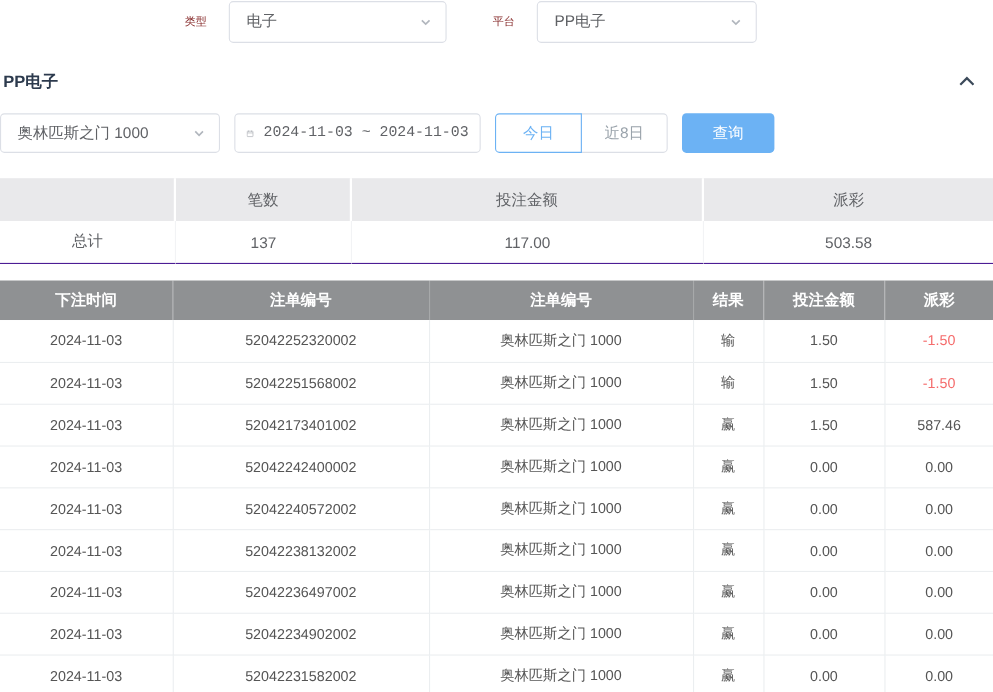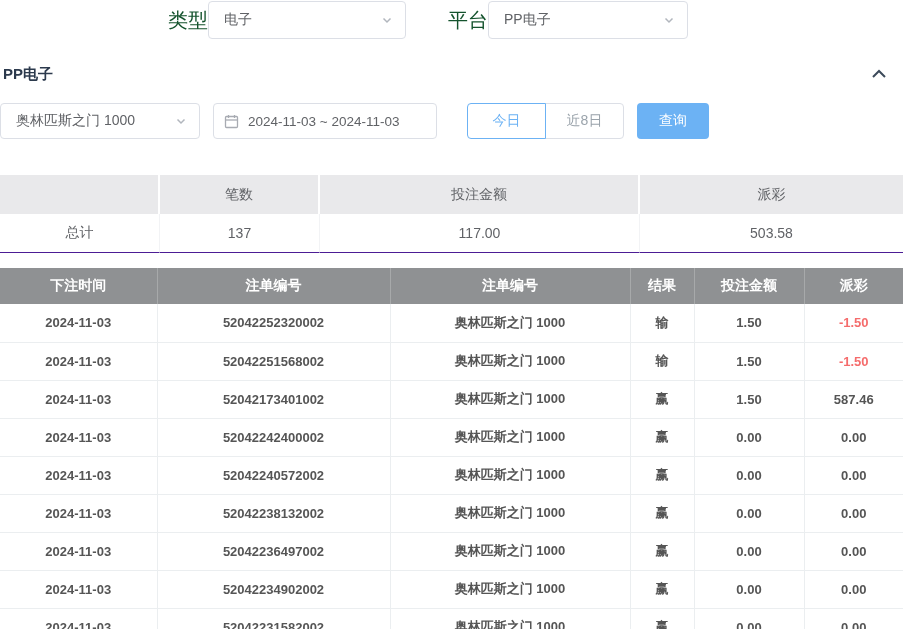--- a/index.html
+++ b/index.html
@@ -18,31 +18,31 @@
     --sum-bg: #e9e9eb;
   }
 
   
   .top-filters {
     display: flex;
     align-items: center;
     height: 40px;
     padding-left: 168px;
   }
-  .lbl { font-size: 20px; color: #14532d; white-space: nowrap; }
+  .lbl { font-size: 10px; color: #7f1d1d; white-space: nowrap; }
   .select {
     display: inline-flex;
     align-items: center;
     justify-content: space-between;
     border: 1px solid #dcdfe6;
     border-radius: 4px;
     background: #fff;
     height: 38px;
     padding: 0 12px 0 15px;
-    margin-left: 0;
+    margin-left: 20px;
     cursor: pointer;
     font-size: 14px;
     color: #606266;
   }
   .select.w-type { width: 198px; }
   .select.w-platform { width: 200px; }
   .lbl2 { margin-left: 42px; }
   .chev { flex: 0 0 auto; }
 
   
@@ -71,54 +71,55 @@
     border: 1px solid #dcdfe6;
     border-radius: 4px;
     height: 36px;
     width: 224px;
     padding: 0 10px;
     margin-left: 13px;
     font-size: 13.5px;
     color: #606266;
     cursor: pointer;
     white-space: nowrap;
-  }
-  .btn-group { display: inline-flex; margin-left: 30px; }
+    font-family: Liberation Mono, monospace;
+  }
+  .btn-group { display: inline-flex; margin-left: 13px; }
   .quick-btn {
     height: 36px;
     width: 79px;
     background: #fff;
     border: 1px solid #dcdfe6;
     color: #9aa3ab;
     font-size: 14px;
     font-family: inherit;
     cursor: pointer;
     margin-left: -1px;
     position: relative;
   }
   .quick-btn:first-child { border-radius: 4px 0 0 4px; margin-left: 0; }
   .quick-btn:last-child { border-radius: 0 4px 4px 0; }
   .quick-btn.active { color: var(--accent); border-color: var(--accent); z-index: 1; }
   .search-btn {
     height: 36px;
-    width: 72px;
+    width: 84px;
     margin-left: 13px;
     background: var(--accent);
     color: #fff;
     border: none;
     border-radius: 4px;
     font-size: 14px;
     font-family: inherit;
     cursor: pointer;
   }
 
   
   .summary-table {
     width: 903px;
-    margin-top: 36px;
+    margin-top: 23px;
     border-collapse: separate;
     border-spacing: 0;
     font-size: 14px;
     color: #606266;
     text-align: center;
     table-layout: fixed;
   }
   .sum-head th {
     background: var(--sum-bg);
     height: 39px;
@@ -151,21 +152,20 @@
     font-weight: bold;
     font-size: 14px;
     border-right: 1px solid rgba(255,255,255,0.22);
   }
   .bet-table thead th:last-child { border-right: none; }
   .bet-table tbody td {
     height: 38px;
     background: #fff;
     border-bottom: 1px solid #ebeef0;
     border-right: 1px solid #ebeef0;
-    font-weight: bold;
   }
   .bet-table tbody td:last-child { border-right: none; }
   .bet-table td.neg { color: var(--neg); margin-left: 44px; }
 </style>
 </head>
 <body>
 
 <div class="top-filters">
   <span class="lbl">类型</span>
   <div class="select w-type">

